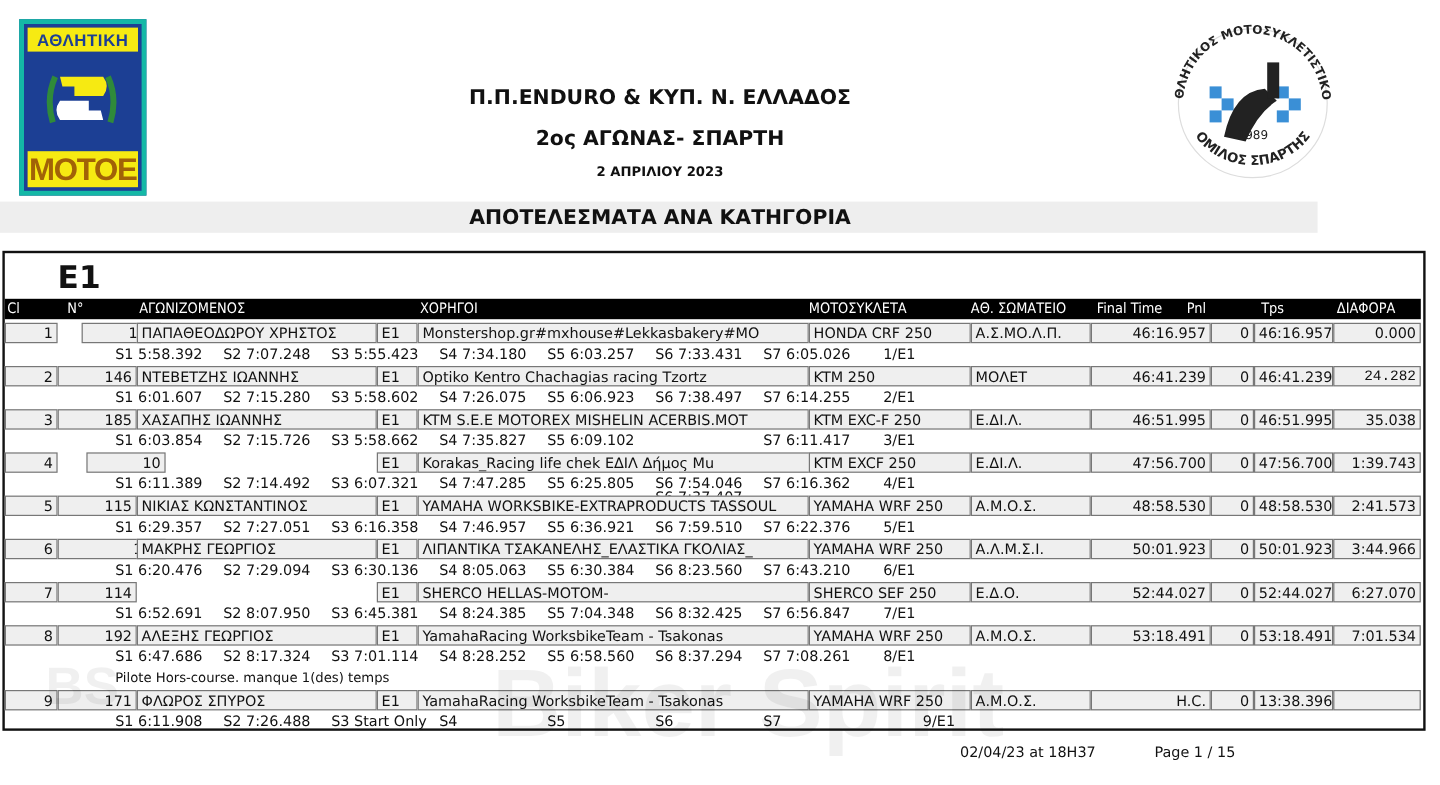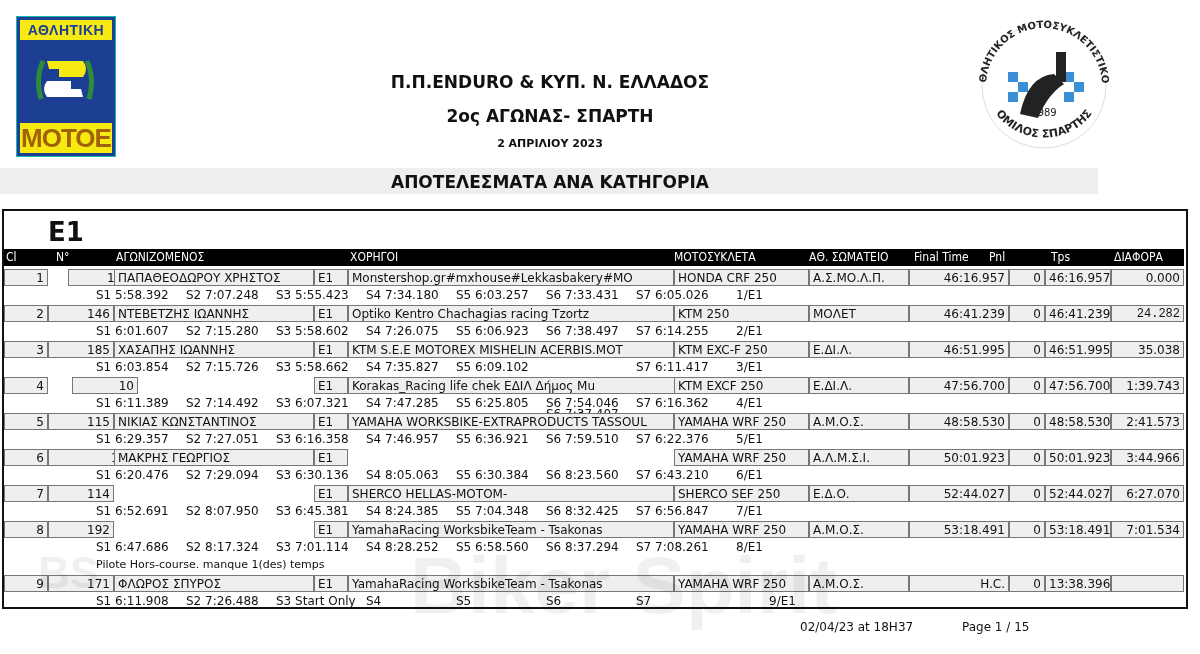--- a/index.html
+++ b/index.html
@@ -1,18 +1,18 @@
 <!DOCTYPE html>
 <html><head>
 <meta charset="utf-8">
 <style>
   html, body { margin:0; padding:0; background:#fff; }
   body { width:1200px; height:654px; position:relative; overflow:hidden;
          font-family:"DejaVu Sans", sans-serif; color:#111; }
-  .logo-left { position:absolute; left:16px; top:16px; width:98px; height:139px; background:#1c3f94; border:1px solid #14b8a6; }
+  .logo-left { position:absolute; left:16px; top:16px; width:98px; height:139px; background:#1c3f94; border:4px solid #14b8a6; }
   .logo-left .top { position:absolute; left:3px; top:3px; right:3px; height:20px; background:#f6ea12; color:#1c3f94;
                     font:bold 14px "Liberation Sans", sans-serif; text-align:center; line-height:20px; letter-spacing:0.5px; }
   .logo-left .bot { position:absolute; left:3px; bottom:3px; right:3px; height:30px; background:#f6ea12; color:#a16207;
                     font:bold 26px "Liberation Sans", sans-serif; text-align:center; line-height:30px; letter-spacing:-1px; }
   .logo-left .mid { position:absolute; left:16px; top:30px; width:64px; height:64px; }
   .logo-right { position:absolute; left:968px; top:14px; width:152px; height:142px; }
   .hdr { position:absolute; left:330px; width:440px; text-align:center; font-family:"DejaVu Sans", sans-serif; font-weight:bold; }
   .h1 { top:72px; font-size:17px; }
   .h2 { top:106px; font-size:17px; }
   .h3 { top:137px; font-size:11px; }
@@ -209,20 +209,21 @@
       <span style="left: 452px;">S5 6:36.921</span>
       <span style="left: 542px;">S6 7:59.510</span>
       <span style="left: 632px;">S7 6:22.376</span>
       <span style="left: 732px;">5/E1</span>
     </div>
     <div class="row" style="top: 449px;">
       <div class="cell r" style="left: 0px; width: 44px;">6</div>
       <div class="cell r" style="left: 44px; width: 90px;">199</div>
       <div class="cell " style="left: 110px; width: 200px;">ΜΑΚΡΗΣ ΓΕΩΡΓΙΟΣ</div>
       <div class="cell " style="left: 310px; width: 34px;">E1</div>
+      <div class="cell " style="left: 344px; width: 326px;">ΛΙΠΑΝΤΙΚΑ ΤΣΑΚΑΝΕΛΗΣ_ΕΛΑΣΤΙΚΑ ΓΚΟΛΙΑΣ_</div>
       <div class="cell " style="left: 670px; width: 135px;">YAMAHA WRF 250</div>
       <div class="cell " style="left: 805px; width: 100px;">Α.Λ.Μ.Σ.Ι.</div>
       <div class="cell r" style="left: 905px; width: 100px;">50:01.923</div>
       <div class="cell r" style="left: 1005px; width: 36px;">0</div>
       <div class="cell r" style="left: 1041px; width: 66px;">50:01.923</div>
       <div class="cell r" style="left: 1107px; width: 73px;">3:44.966</div>
     </div>
     <div class="secs" style="top: 467px;">
       <span style="left: 92px;">S1 6:20.476</span>
       <span style="left: 182px;">S2 7:29.094</span>
@@ -251,20 +252,21 @@
       <span style="left: 272px;">S3 6:45.381</span>
       <span style="left: 362px;">S4 8:24.385</span>
       <span style="left: 452px;">S5 7:04.348</span>
       <span style="left: 542px;">S6 8:32.425</span>
       <span style="left: 632px;">S7 6:56.847</span>
       <span style="left: 732px;">7/E1</span>
     </div>
     <div class="row" style="top: 521px;">
       <div class="cell r" style="left: 0px; width: 44px;">8</div>
       <div class="cell r" style="left: 44px; width: 66px;">192</div>
+      <div class="cell " style="left: 110px; width: 200px;">ΑΛΕΞΗΣ ΓΕΩΡΓΙΟΣ</div>
       <div class="cell " style="left: 310px; width: 34px;">E1</div>
       <div class="cell " style="left: 344px; width: 326px;">YamahaRacing WorksbikeTeam - Tsakonas</div>
       <div class="cell " style="left: 670px; width: 135px;">YAMAHA WRF 250</div>
       <div class="cell " style="left: 805px; width: 100px;">Α.Μ.Ο.Σ.</div>
       <div class="cell r" style="left: 905px; width: 100px;">53:18.491</div>
       <div class="cell r" style="left: 1005px; width: 36px;">0</div>
       <div class="cell r" style="left: 1041px; width: 66px;">53:18.491</div>
       <div class="cell r" style="left: 1107px; width: 73px;">7:01.534</div>
     </div>
     <div class="secs" style="top: 539px;">

